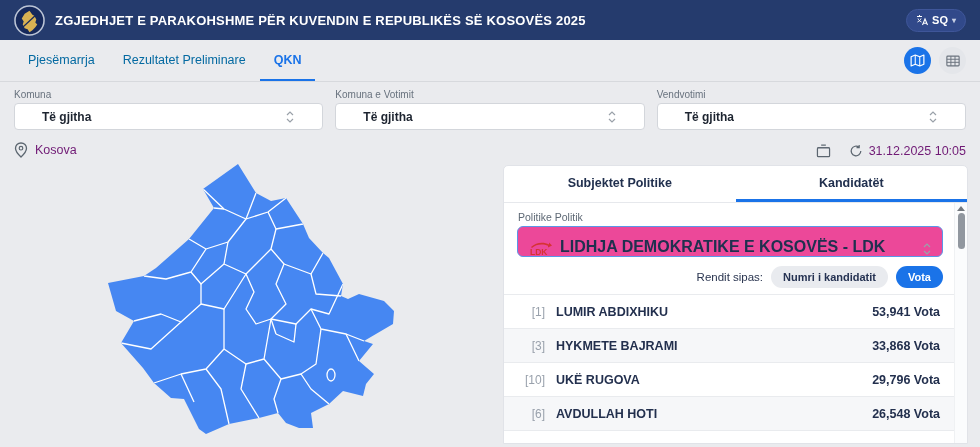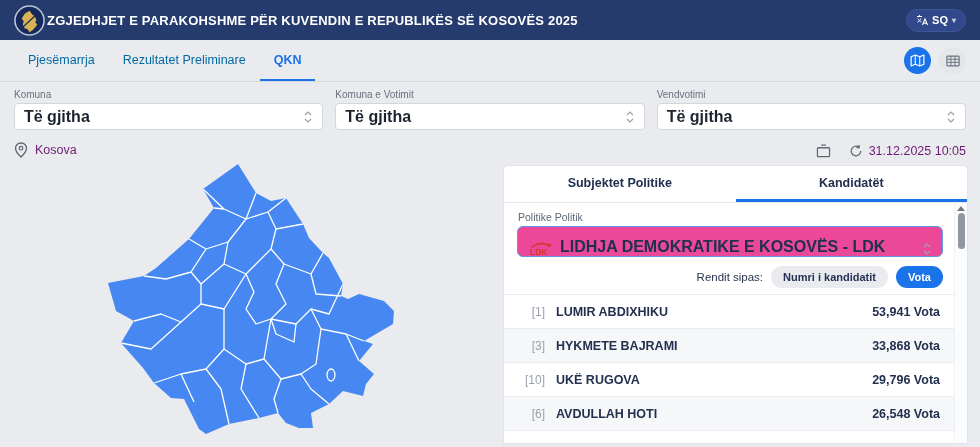--- a/index.html
+++ b/index.html
@@ -1,20 +1,20 @@
 <!DOCTYPE html>
 <html><head>
 <meta charset="utf-8">
 <style>
   * { margin:0; padding:0; box-sizing:border-box; }
   html,body { width:980px; height:447px; overflow:hidden; }
   body { font-family:"Liberation Sans", sans-serif; background:#eaebee; position:relative; }
 
   
-  .hdr { height:40px; background:#253b6d; display:flex; align-items:center; padding:0 14px; gap:2px; }
+  .hdr { height:40px; background:#253b6d; display:flex; align-items:center; padding:0 14px; gap:10px; }
   .hdr-logo { width:31px; height:31px; flex:0 0 auto; }
   .hdr-title { color:#fff; font-weight:bold; font-size:13px; letter-spacing:.2px; }
   .lang-btn { margin-left:auto; background:#31498a; border:1px solid #3f5699; color:#fff; border-radius:13px;
               height:23px; padding:0 9px; display:flex; align-items:center; gap:4px; font-size:11px; font-weight:bold; cursor:pointer; }
   .lang-btn svg { display:block; }
   .lang-caret { font-size:8px; color:#c6cfe4; }
 
   
   .tabbar { height:42px; display:flex; align-items:stretch; padding:0 14px; border-bottom:1px solid #d7d9dd; }
   .tab { display:flex; align-items:center; padding:0 14px; font-size:12.5px; color:#0369a1; cursor:pointer; border-bottom:2px solid transparent; }
@@ -22,21 +22,21 @@
   .viewbtns { margin-left:auto; display:flex; align-items:center; gap:8px; }
   .circbtn { width:27px; height:27px; border-radius:50%; display:flex; align-items:center; justify-content:center; cursor:pointer; border:none; }
   .circbtn.map { background:#1a73e8; }
   .circbtn.table { background:#e4e6ea; }
 
   
   .filters { display:flex; gap:12px; padding:7px 14px 10px; }
   .fcol { flex:1; }
   .flabel { font-size:10px; color:#68727e; margin-bottom:3px; }
   .fselect { background:#fff; border:1px solid #d3d6db; border-radius:4px; height:27px; display:flex; align-items:center;
-             padding:0 9px; font-size:16px; color:#1d2430; font-weight:bold; cursor:pointer; }
+             padding:0 27px; font-size:12px; color:#1d2430; font-weight:bold; cursor:pointer; }
   .fselect .chev { margin-left:auto; }
 
   
   .statusrow { display:flex; align-items:flex-end; padding:2px 14px 6px; font-size:12.5px; color:#701a75; }
   .statusrow .loc { display:flex; align-items:center; gap:7px; }
   .statusrow .right { margin-left:auto; display:flex; align-items:center; gap:18px; }
   .stat { display:flex; align-items:center; gap:6px; }
 
   
   .content { position:relative; height:280px; }

